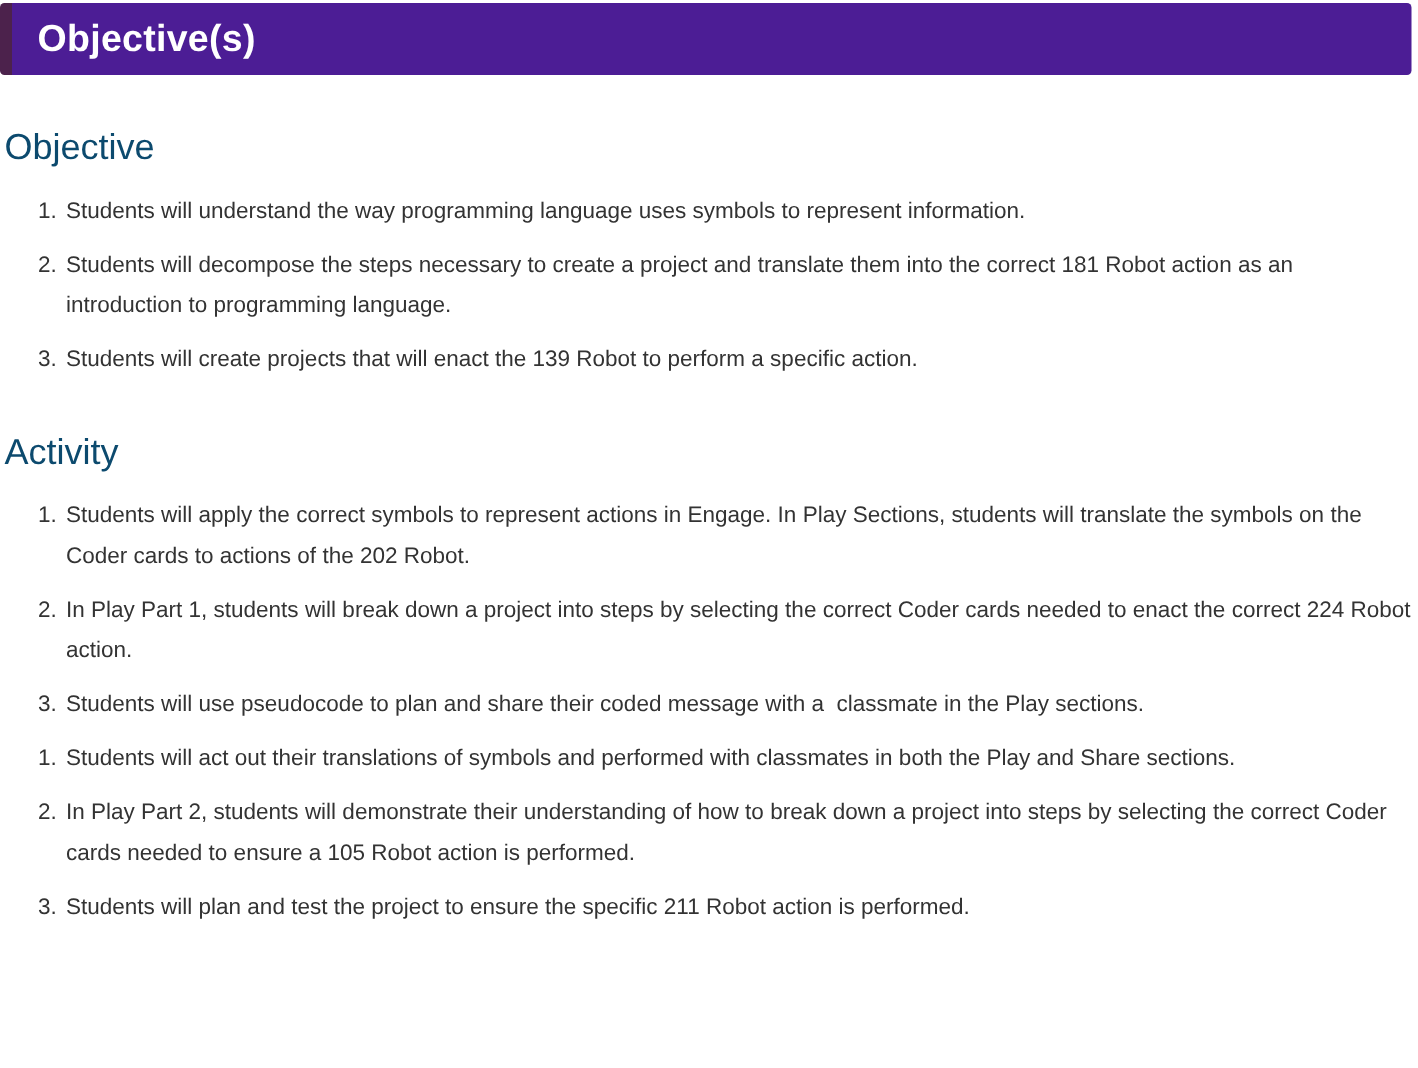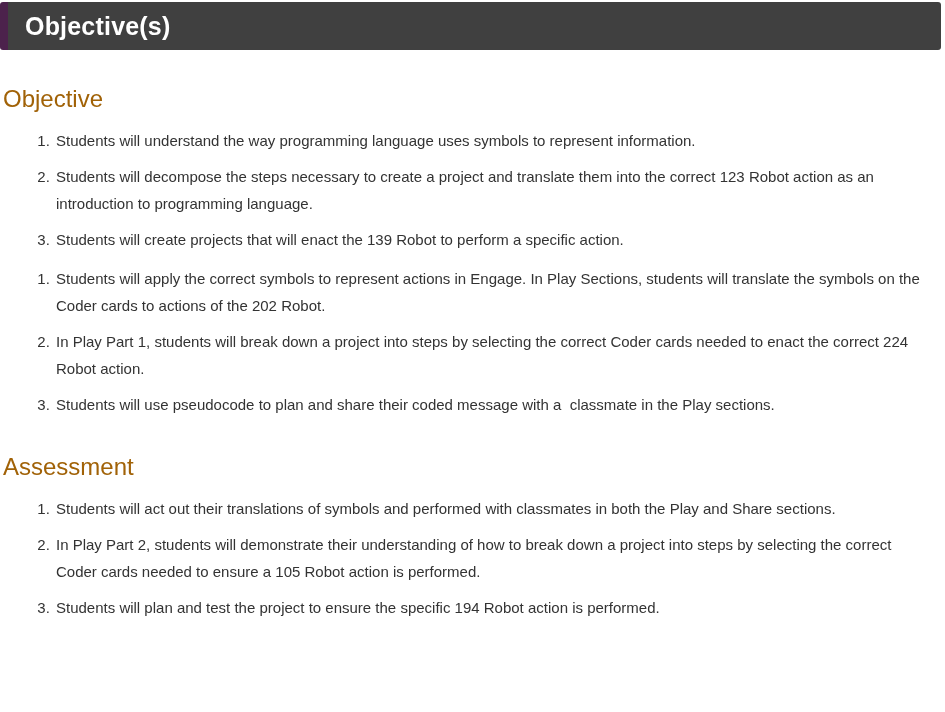--- a/index.html
+++ b/index.html
@@ -7,21 +7,21 @@
     width: 945px;
     background: #ffffff;
     font-family: "Liberation Sans", "DejaVu Sans", sans-serif;
   }
   body { min-height: 712px; overflow: hidden; }
 
   .header-bar {
     margin: 2px 2px 0 0;
     width: 941px;
     height: 48px;
-    background: #404040;
+    background: #4c1d95;
     border-left: 8px solid #4c224c;
     border-radius: 3px;
     display: flex;
     align-items: center;
     padding-left: 17px;
   }
   .header-bar .title {
     color: #ffffff;
     font-size: 25px;
     font-weight: 700;
@@ -29,27 +29,27 @@
   }
 
   .content {
     padding: 0 2px;
   }
 
   h2.section-heading {
     margin: 33px 0 13px 1px;
     font-size: 24px;
     font-weight: 500;
-    color: #a16207;
+    color: #0c4a6e;
     line-height: 1.3;
   }
 
   ol.section-list {
     padding-left: 40px;
-    margin: 12px;
+    margin: 0;
   }
   ol.section-list li {
     font-size: 15px;
     line-height: 27px;
     color: #333333;
     margin-bottom: 9px;
     padding-left: 2px;
     white-space: pre-wrap;
   }
 </style>
@@ -59,35 +59,35 @@
 <div class="header-bar">
   <span class="title">Objective(s)</span>
 </div>
 
 <div class="content">
 
   <section>
     <h2 class="section-heading">Objective</h2>
     <ol class="section-list">
       <li>Students will understand the way programming language uses symbols to represent information.</li>
-      <li>Students will decompose the steps necessary to create a project and translate them into the correct 123 Robot action as an introduction to programming language.</li>
+      <li>Students will decompose the steps necessary to create a project and translate them into the correct 181 Robot action as an introduction to programming language.</li>
       <li>Students will create projects that will enact the 139 Robot to perform a specific action.</li>
     </ol>
   </section>
 
   <section>
+    <h2 class="section-heading">Activity</h2>
     <ol class="section-list">
       <li>Students will apply the correct symbols to represent actions in Engage. In Play Sections, students will translate the symbols on the Coder cards to actions of the 202 Robot.</li>
       <li>In Play Part 1, students will break down a project into steps by selecting the correct Coder cards needed to enact the correct 224 Robot action.</li>
       <li>Students will use pseudocode to plan and share their coded message with a  classmate in the Play sections.</li>
     </ol>
   </section>
 
   <section>
-    <h2 class="section-heading">Assessment</h2>
     <ol class="section-list">
       <li>Students will act out their translations of symbols and performed with classmates in both the Play and Share sections.</li>
       <li>In Play Part 2, students will demonstrate their understanding of how to break down a project into steps by selecting the correct Coder cards needed to ensure a 105 Robot action is performed.</li>
-      <li>Students will plan and test the project to ensure the specific 194 Robot action is performed.</li>
+      <li>Students will plan and test the project to ensure the specific 211 Robot action is performed.</li>
     </ol>
   </section>
 
 </div>
 
 </body></html>

